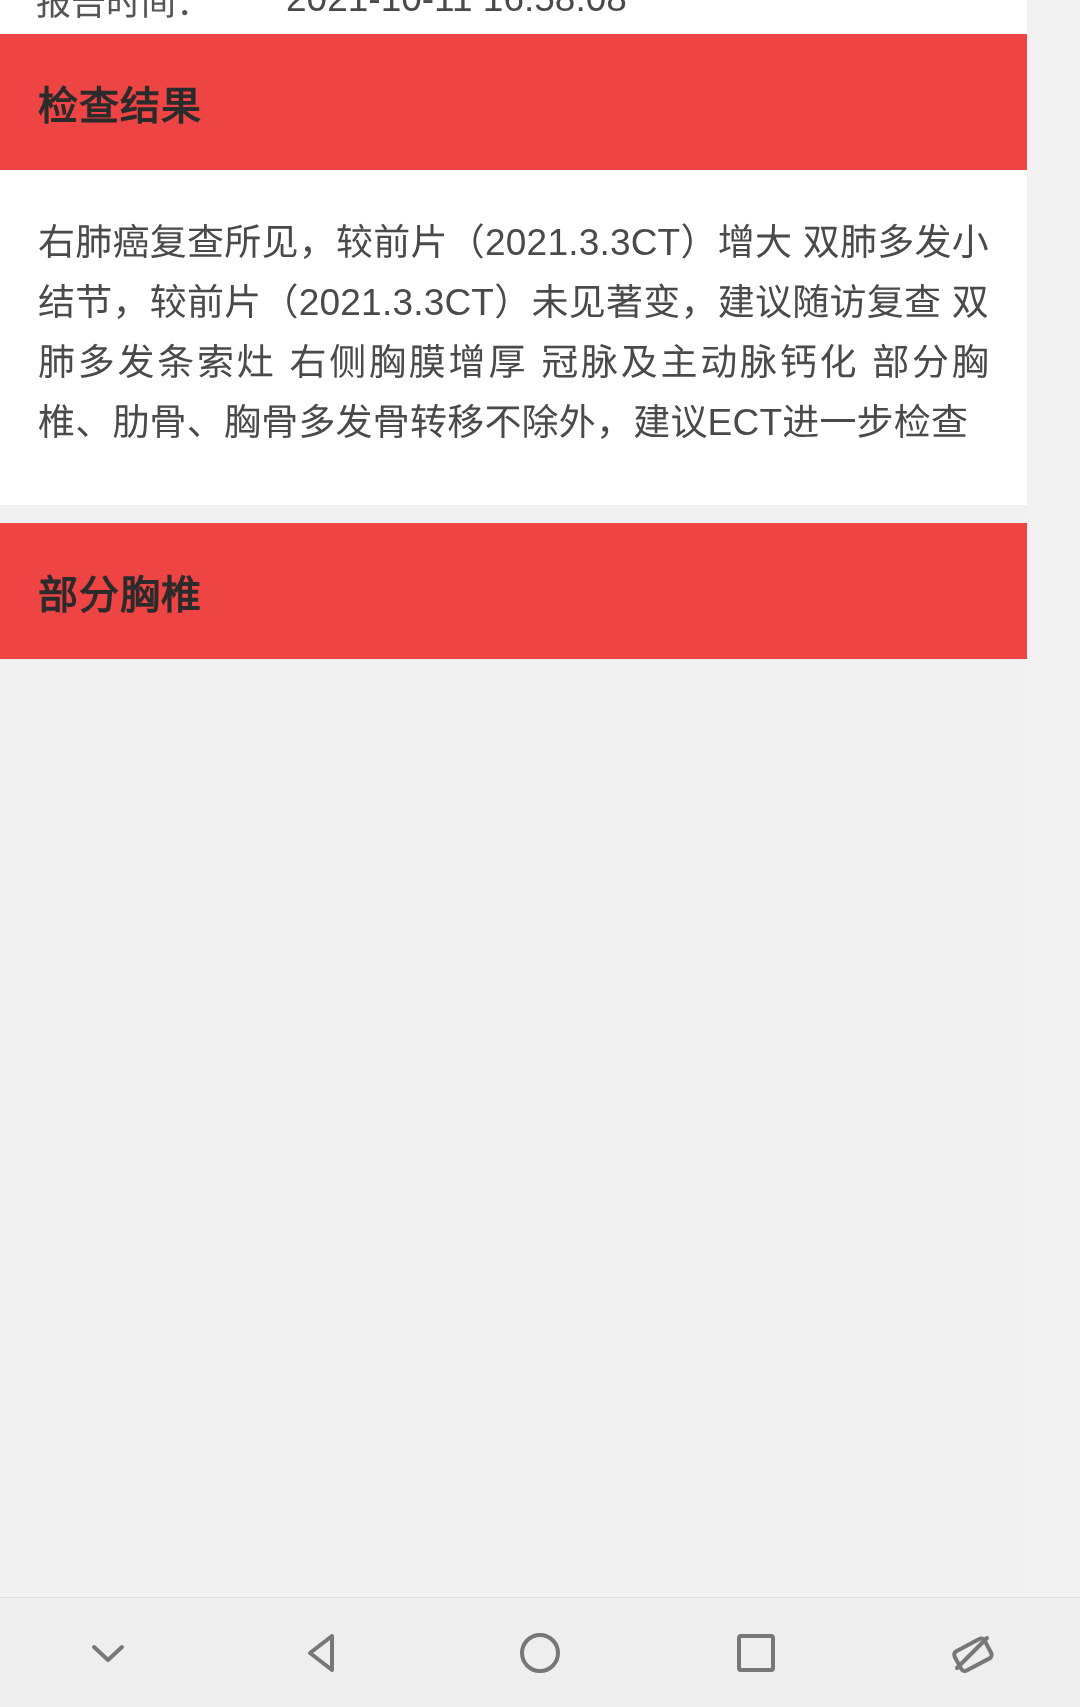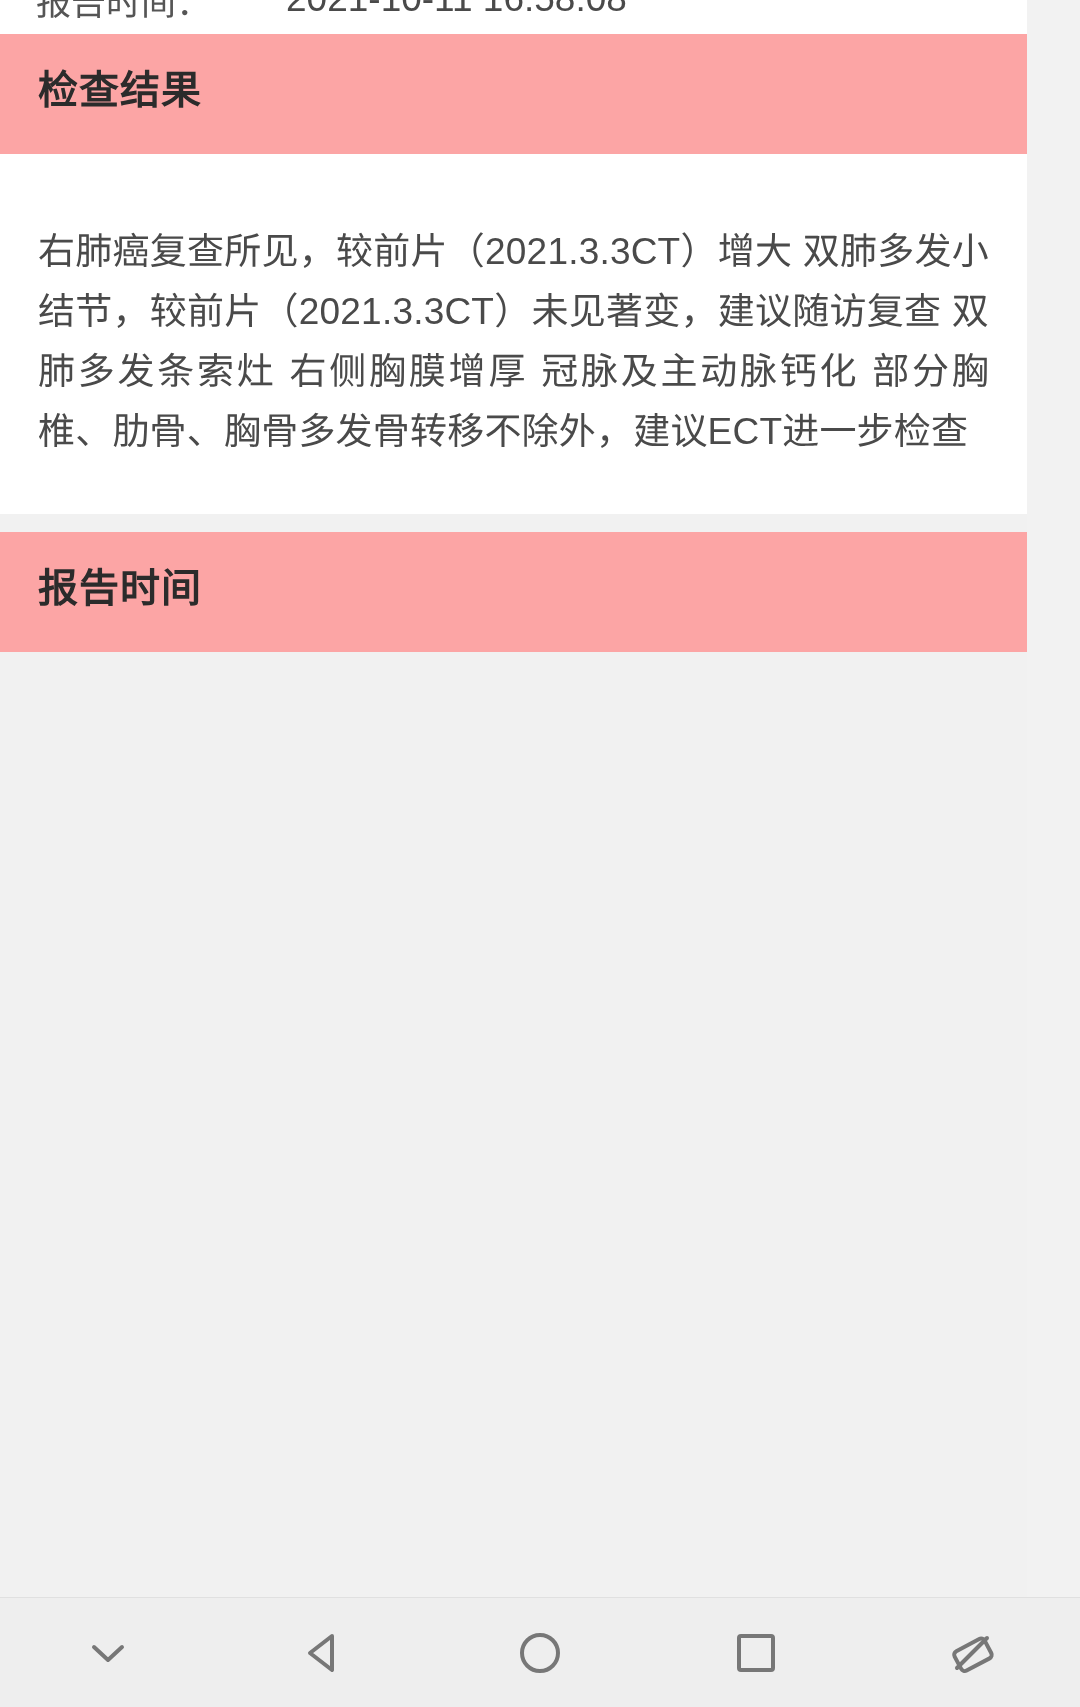--- a/index.html
+++ b/index.html
@@ -55,34 +55,34 @@
   .top-cut .label {
     width: 250px;
     color: #555;
   }
   .top-cut .value {
     color: #4a4a4a;
     font-size: 37px;
   }
 
   .section-header {
-    background: #fca5a5;
-    padding: 24px 38px 38px 38px;
+    background: #ef4444;
+    padding: 40px 38px 38px 38px;
     box-sizing: border-box;
   }
   .section-header .title {
     font-size: 40px;
     font-weight: bold;
     color: #2b2b2b;
     letter-spacing: 1px;
   }
 
   .section-body {
     background: #ffffff;
-    padding: 68px 38px 52px 38px;
+    padding: 43px 38px 52px 38px;
     box-sizing: border-box;
   }
   .section-body p {
     margin: 0;
     font-size: 37px;
     line-height: 1.62;
     color: #4a4a4a;
     text-align: justify;
     letter-spacing: 0.2px;
   }
@@ -140,21 +140,21 @@
       <div class="title">检查结果</div>
     </div>
 
     <div class="section-body">
       <p>右肺癌复查所见，较前片（2021.3.3CT）增大 双肺多发小结节，较前片（2021.3.3CT）未见著变，建议随访复查 双肺多发条索灶 右侧胸膜增厚 冠脉及主动脉钙化 部分胸椎、肋骨、胸骨多发骨转移不除外，建议ECT进一步检查</p>
     </div>
 
     <div class="gap"></div>
 
     <div class="section-header">
-      <div class="title">报告时间</div>
+      <div class="title">部分胸椎</div>
     </div>
 
 
     <div class="filler"></div>
   </div>
 
   <div class="navbar">
 
     <div class="navbtn">
       <span>

